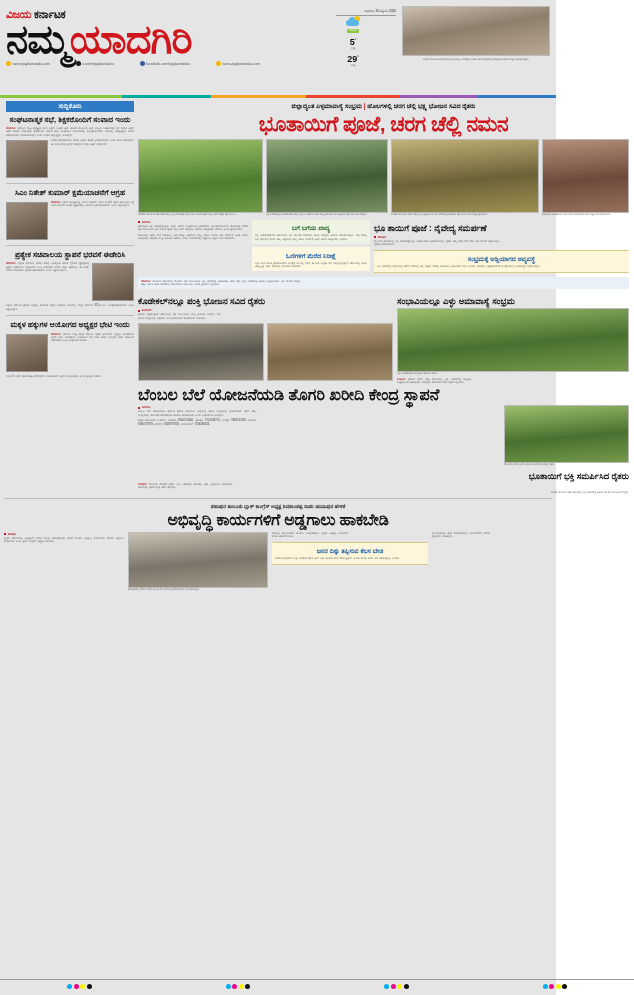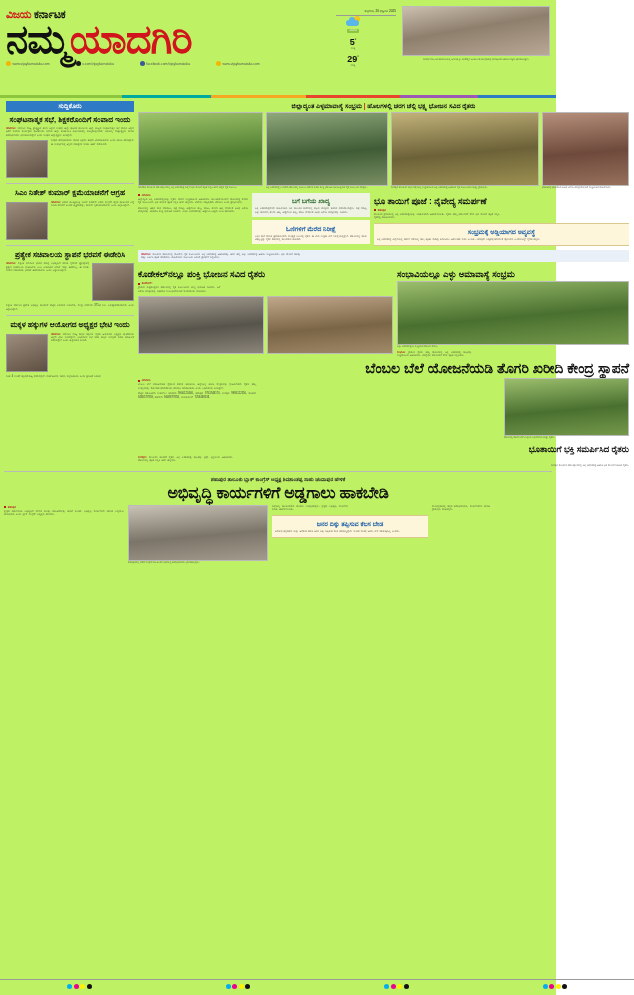--- a/index.html
+++ b/index.html
@@ -1,21 +1,21 @@
 <!DOCTYPE html>
 <html><head>
 <meta charset="utf-8">
 <style>
   html,body{margin:0;padding:0;background:#ffffff;}
   body{
     width:634px;height:995px;overflow:hidden;
     font-family:"Liberation Sans","DejaVu Sans",sans-serif;
     color:#1a1a1a;
   }
-  .page{position:relative;width:556px;height:995px;background:#bef264;}
+  .page{position:relative;width:556px;height:995px;background:#e5e5e5;}
 
   
   .txt{
     font-size:2.6px;line-height:3.4px;text-align:justify;color:#3a3a3a;
     letter-spacing:.05px;word-spacing:.4px;
   }
   .byline{font-size:2.8px;color:#b51c22;font-weight:bold;margin-bottom:1px;}
   .byline .dot{display:inline-block;width:2.2px;height:2.2px;background:#b51c22;margin-right:1.5px;vertical-align:middle;}
   .cap{font-size:2.6px;line-height:3.3px;color:#444;text-align:justify;}
 
@@ -80,21 +80,21 @@
   .three-col{display:flex;gap:4px;margin-top:4px;}
   .cc{flex:1;}
   .tintbox{background:#eef3e4;padding:3px;}
   .tintbox2{background:#fdf6e0;padding:3px;}
   .bluebox{background:#e9f0f8;padding:3px;}
   .yellowbox{background:#fdf6da;padding:3px;border-top:.5px solid #d8c98a;border-bottom:.5px solid #d8c98a;}
   .subhead{text-align:center;font-size:6.4px;font-weight:bold;color:#1d5fa8;padding:1.5px 0 2px;}
   .subhead.grn{color:#2f6b2f;}
   .mid-head{font-size:8.5px;line-height:10px;font-weight:bold;color:#111;margin:3px 0 2px;}
   .mid-head.blue{color:#14457f;}
-  .wide-head{text-align:right;font-size:14px;line-height:14px;font-weight:bold;color:#111;margin:2px 0 3px;}
+  .wide-head{text-align:left;font-size:16px;line-height:14px;font-weight:bold;color:#111;margin:2px 0 3px;}
   .banner-kicker{text-align:center;font-size:5.2px;font-weight:bold;color:#222;margin-top:3px;}
   .banner-head{text-align:center;font-size:16px;line-height:18px;font-weight:bold;color:#111;margin:1px 0 3px;letter-spacing:-.3px;}
 
   .cols2{column-count:2;column-gap:4px;}
   .cols3{column-count:3;column-gap:4px;}
   .cols5{column-count:5;column-gap:4px;}
 
   .bottombar{position:absolute;left:0;bottom:0;width:634px;}
   .greyline{height:1.5px;background:#9a9a9a;margin-bottom:4px;}
   .regrow{display:flex;justify-content:space-around;padding-bottom:6px;}
@@ -213,20 +213,21 @@
       </div>
     </div>
 
     <div class="col-main">
 
       <div class="kicker">
         <span>ಜಿಲ್ಲಾದ್ಯಂತ ಎಳ್ಳಮಾವಾಸ್ಯೆ ಸಂಭ್ರಮ</span>
         <span class="sep">|</span>
         <span>ಹೊಲಗಳಲ್ಲಿ ಚರಗ ಚೆಲ್ಲಿ ಭಕ್ಷ್ಯ ಭೋಜನ ಸವಿದ ರೈತರು</span>
       </div>
+      <div class="mainhead">ಭೂತಾಯಿಗೆ ಪೂಜೆ, ಚರಗ ಚೆಲ್ಲಿ ನಮನ</div>
 
       <div class="photorow">
         <div style="width:125px">
           <div class="photo p-field" style="height:72px"></div>
           <div class="cap">ಯಾದಗಿರಿ ತಾಲೂಕಿನ ಹೊಲವೊಂದರಲ್ಲಿ ಎಳ್ಳ ಅಮಾವಾಸ್ಯೆ ಹಿನ್ನೆಲೆ ಭೂ ತಾಯಿಗೆ ಪೂಜೆ ಸಲ್ಲಿಸಿ ಚರಗ ಚೆಲ್ಲಿದ ರೈತ ಕುಟುಂಬ.</div>
         </div>
         <div style="width:122px">
           <div class="photo p-sit" style="height:72px"></div>
           <div class="cap">ಎಳ್ಳ ಅಮಾವಾಸ್ಯೆ ಅಂಗವಾಗಿ ಹೊಲದಲ್ಲಿ ಕುಟುಂಬ ಸಮೇತ ಕುಳಿತು ಪಂಕ್ತಿ ಭೋಜನ ಸವಿಯುತ್ತಿರುವ ರೈತ ಕುಟುಂಬದ ಸದಸ್ಯರು.</div>
         </div>

